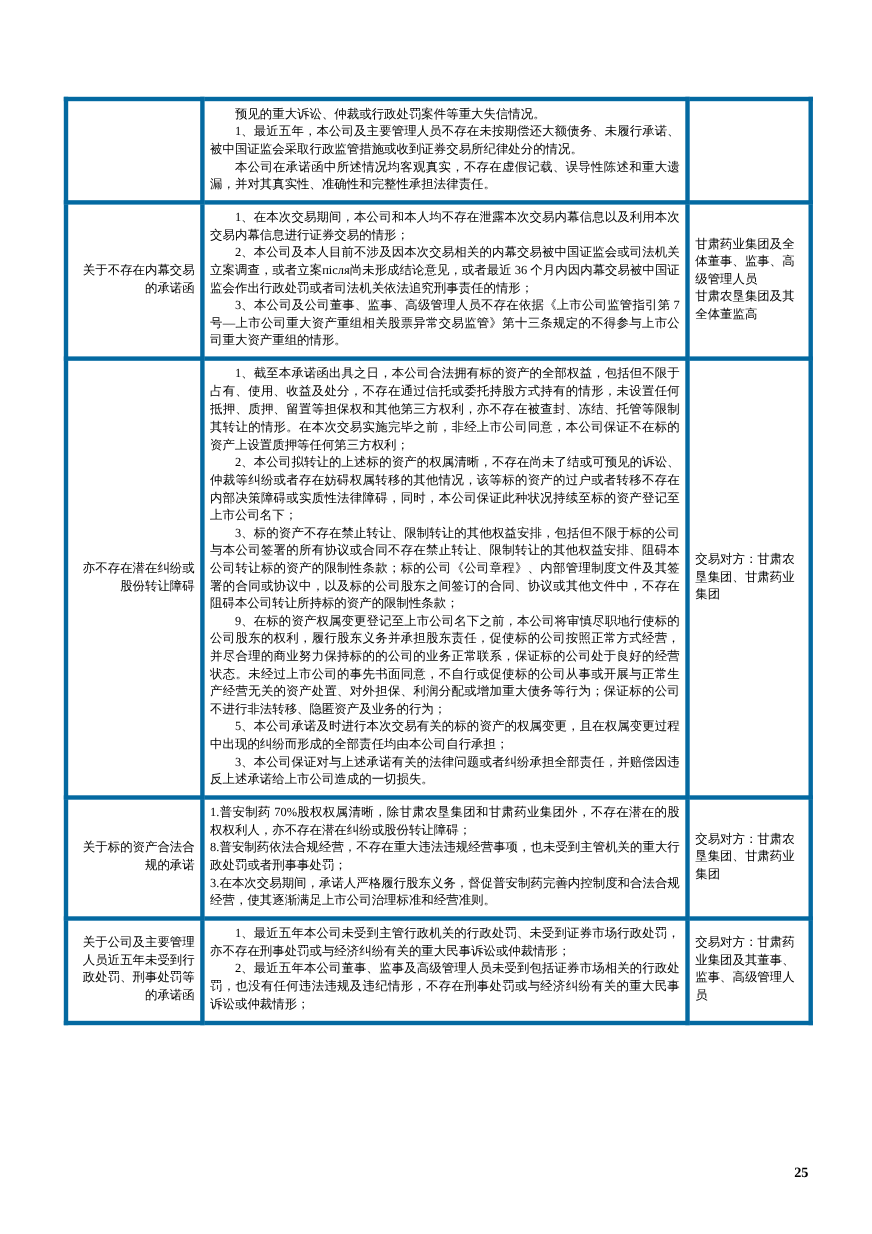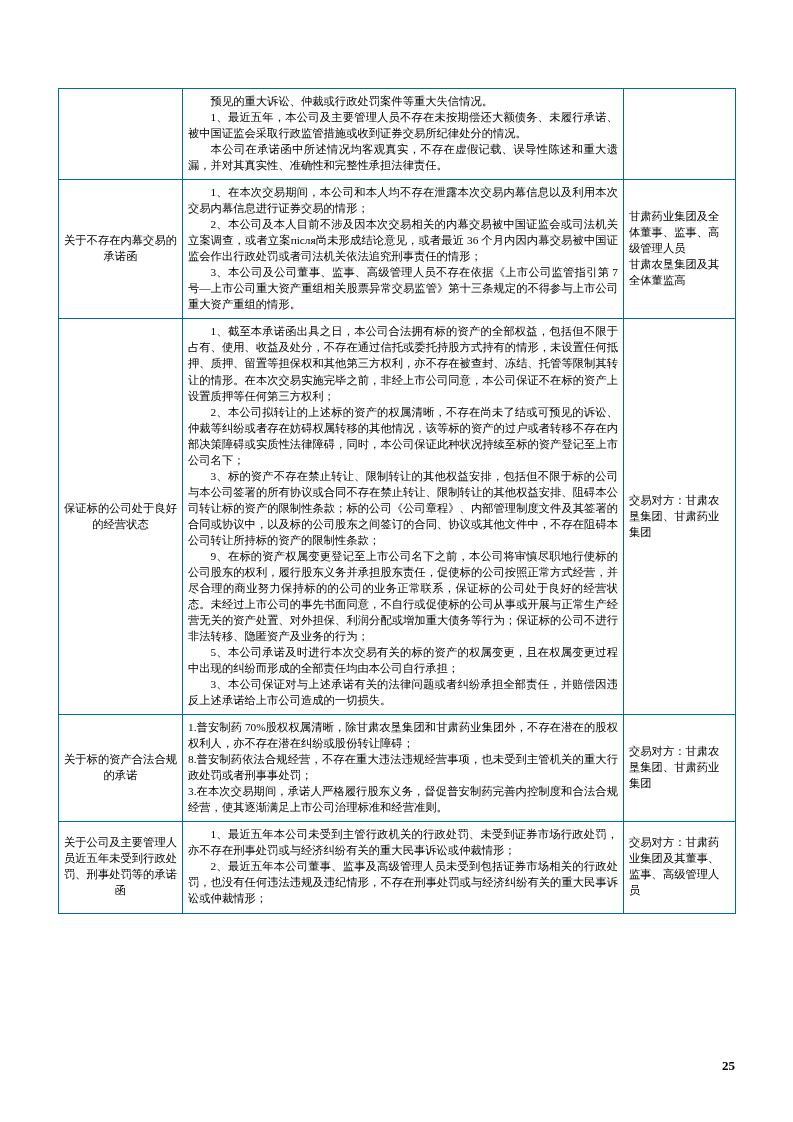--- a/index.html
+++ b/index.html
@@ -20,32 +20,32 @@
     height: 1122px;
     box-sizing: border-box;
     padding: 88px 58px 40px 58px;
   }
   table.doc-table {
     width: 677px;
     border-collapse: collapse;
     table-layout: fixed;
   }
   table.doc-table td {
-    border: 1px solid #0369a1;
+    border: 4px solid #0369a1;
     vertical-align: top;
     padding: 4px 5px 6px 5px;
     font-size: 11.3px;
     line-height: 1.42;
   }
   col.c1 { width: 124px; }
   col.c2 { width: 441px; }
   col.c3 { width: 112px; }
 
   .cell-label {
-    text-align: center;
+    text-align: right;
     vertical-align: middle !important;
     padding-left: 8px;
     padding-right: 8px;
     line-height: 1.55;
   }
   .cell-label .label-inner {
     display: block;
   }
   .cell-body p {
     margin: 0;
@@ -99,21 +99,21 @@
         <td class="cell-body">
           <p>1、在本次交易期间，本公司和本人均不存在泄露本次交易内幕信息以及利用本次交易内幕信息进行证券交易的情形；</p>
           <p>2、本公司及本人目前不涉及因本次交易相关的内幕交易被中国证监会或司法机关立案调查，或者立案після尚未形成结论意见，或者最近 36 个月内因内幕交易被中国证监会作出行政处罚或者司法机关依法追究刑事责任的情形；</p>
           <p>3、本公司及公司董事、监事、高级管理人员不存在依据《上市公司监管指引第 7 号—上市公司重大资产重组相关股票异常交易监管》第十三条规定的不得参与上市公司重大资产重组的情形。</p>
         </td>
         <td class="cell-party" style="white-space: pre-line;">甘肃药业集团及全体董事、监事、高级管理人员
 甘肃农垦集团及其全体董监高</td>
       </tr>
       <tr>
         <td class="cell-label">
-          <span class="label-inner">保证标的公司处于良好的经营状态</span>
+          <span class="label-inner">亦不存在潜在纠纷或股份转让障碍</span>
         </td>
         <td class="cell-body">
           <p>1、截至本承诺函出具之日，本公司合法拥有标的资产的全部权益，包括但不限于占有、使用、收益及处分，不存在通过信托或委托持股方式持有的情形，未设置任何抵押、质押、留置等担保权和其他第三方权利，亦不存在被查封、冻结、托管等限制其转让的情形。在本次交易实施完毕之前，非经上市公司同意，本公司保证不在标的资产上设置质押等任何第三方权利；</p>
           <p>2、本公司拟转让的上述标的资产的权属清晰，不存在尚未了结或可预见的诉讼、仲裁等纠纷或者存在妨碍权属转移的其他情况，该等标的资产的过户或者转移不存在内部决策障碍或实质性法律障碍，同时，本公司保证此种状况持续至标的资产登记至上市公司名下；</p>
           <p>3、标的资产不存在禁止转让、限制转让的其他权益安排，包括但不限于标的公司与本公司签署的所有协议或合同不存在禁止转让、限制转让的其他权益安排、阻碍本公司转让标的资产的限制性条款；标的公司《公司章程》、内部管理制度文件及其签署的合同或协议中，以及标的公司股东之间签订的合同、协议或其他文件中，不存在阻碍本公司转让所持标的资产的限制性条款；</p>
           <p>9、在标的资产权属变更登记至上市公司名下之前，本公司将审慎尽职地行使标的公司股东的权利，履行股东义务并承担股东责任，促使标的公司按照正常方式经营，并尽合理的商业努力保持标的的公司的业务正常联系，保证标的公司处于良好的经营状态。未经过上市公司的事先书面同意，不自行或促使标的公司从事或开展与正常生产经营无关的资产处置、对外担保、利润分配或增加重大债务等行为；保证标的公司不进行非法转移、隐匿资产及业务的行为；</p>
           <p>5、本公司承诺及时进行本次交易有关的标的资产的权属变更，且在权属变更过程中出现的纠纷而形成的全部责任均由本公司自行承担；</p>
           <p>3、本公司保证对与上述承诺有关的法律问题或者纠纷承担全部责任，并赔偿因违反上述承诺给上市公司造成的一切损失。</p>
         </td>
         <td class="cell-party">交易对方：甘肃农垦集团、甘肃药业集团</td>

